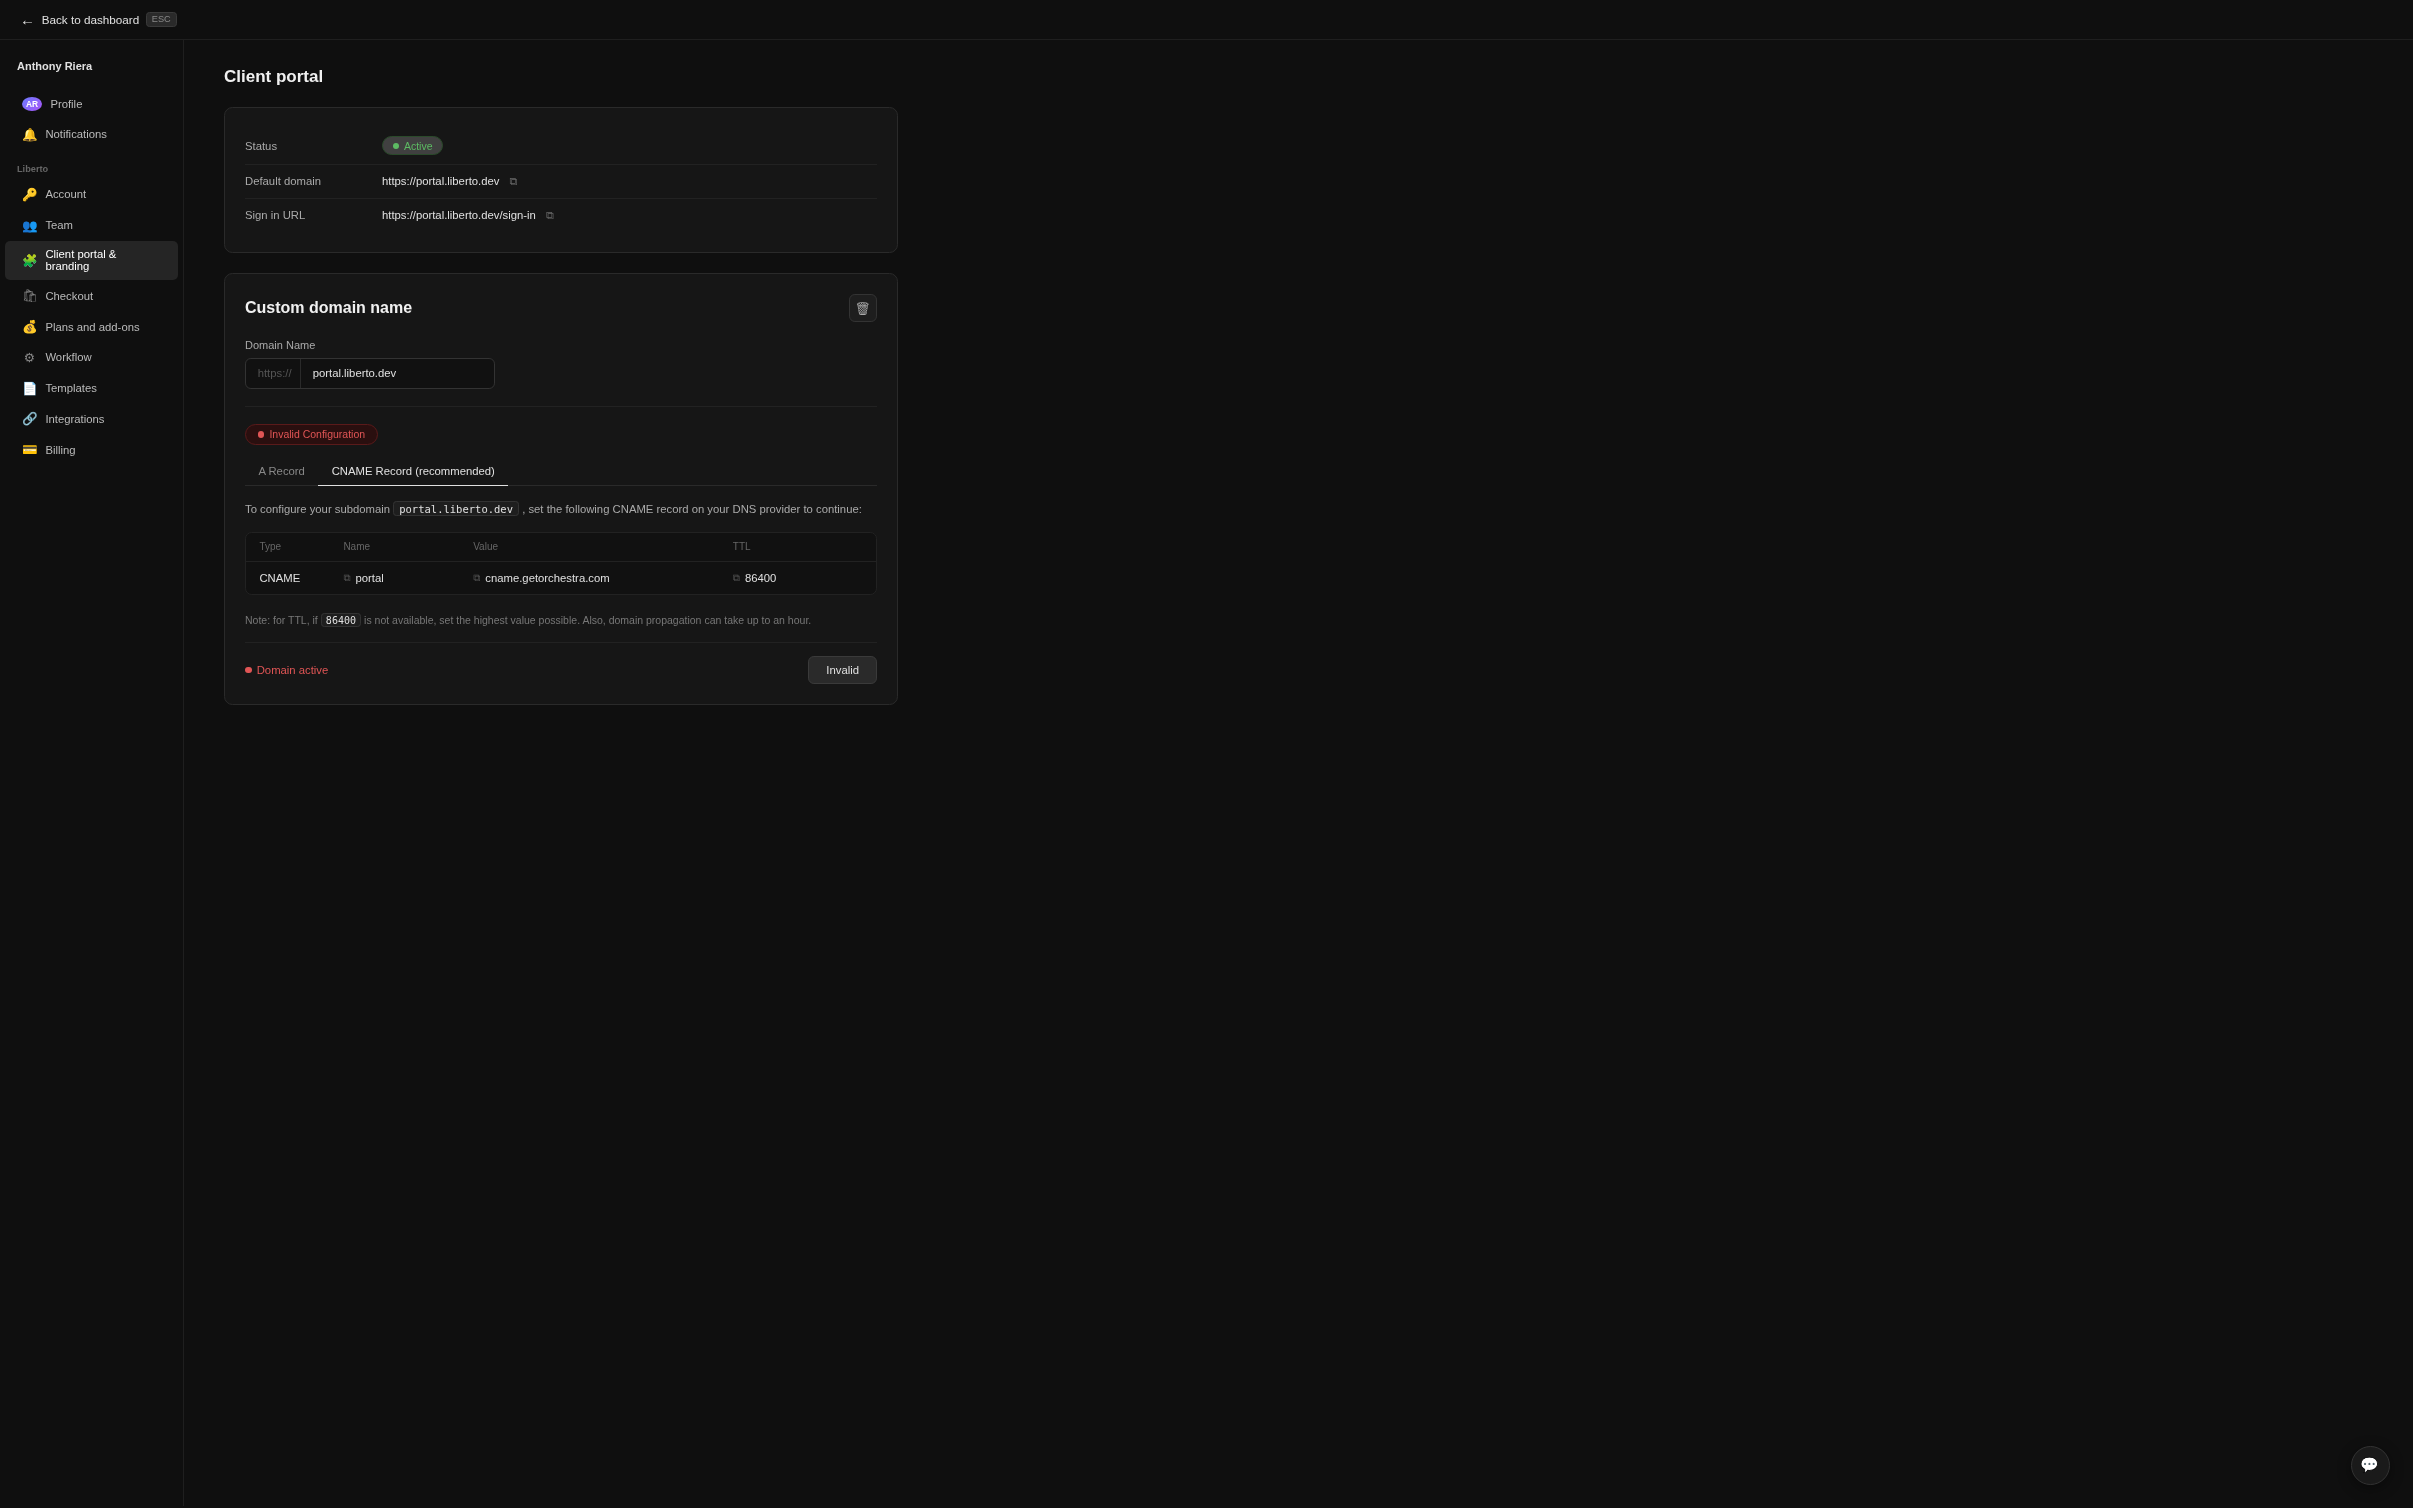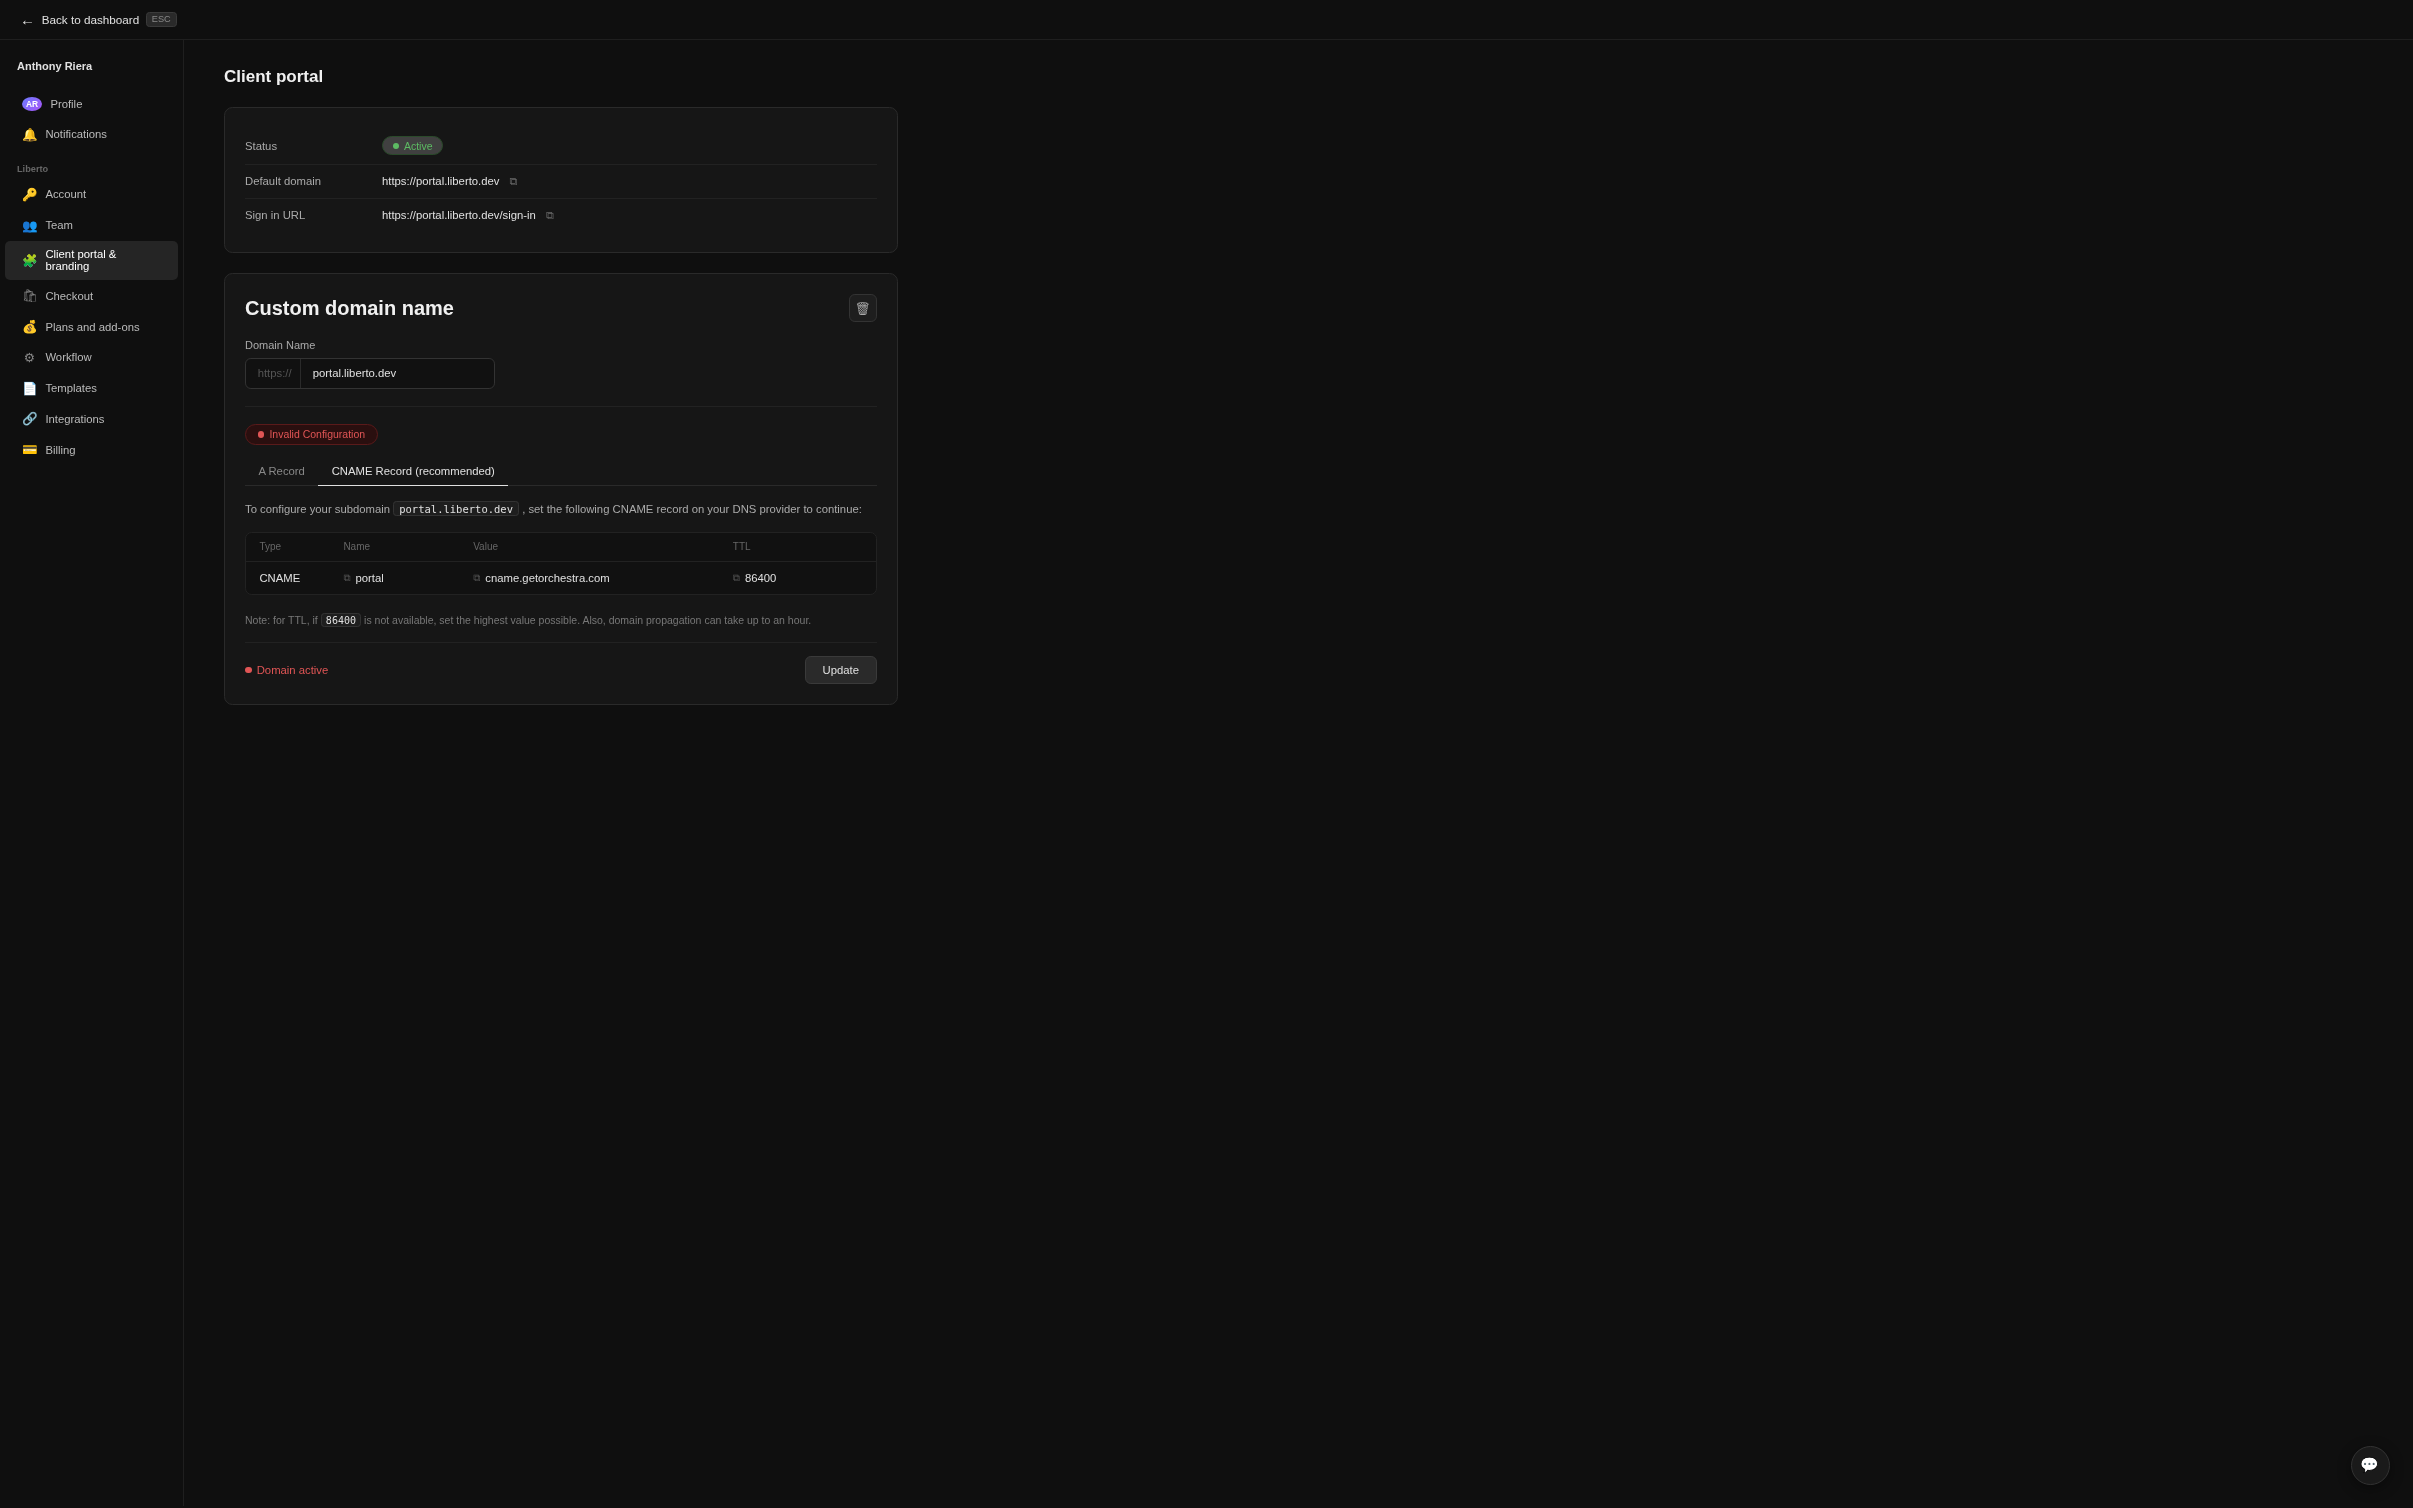--- a/index.html
+++ b/index.html
@@ -177,21 +177,21 @@
     }
 
     
     .section-header {
       display: flex;
       align-items: center;
       justify-content: space-between;
       margin-bottom: 17px;
     }
     .section-title {
-      font-size: 20px;
+      font-size: 16px;
       font-weight: 600;
       color: #f0f0f0;
     }
     .icon-btn {
       background: #1e1e1e;
       border: 0.8px solid #333;
       border-radius: 5.9px;
       width: 28.5px;
       height: 28.5px;
       display: flex;
@@ -555,21 +555,21 @@
         <span>Note: for TTL, if</span>
         <span class="highlight">86400</span>
         <span>is not available, set the highest value possible. Also, domain propagation can take up to an hour.</span>
       </p>
 
       <div class="card-footer">
         <div class="domain-status">
           <span class="domain-status-dot"></span>
           <span>Domain active</span>
         </div>
-        <button class="update-btn">Update</button>
+        <button class="update-btn">Invalid</button>
       </div>
     </div>
 
   </main>
 </div>
 
 <div class="chat-bubble">
   <span>💬</span>
 </div>
 

